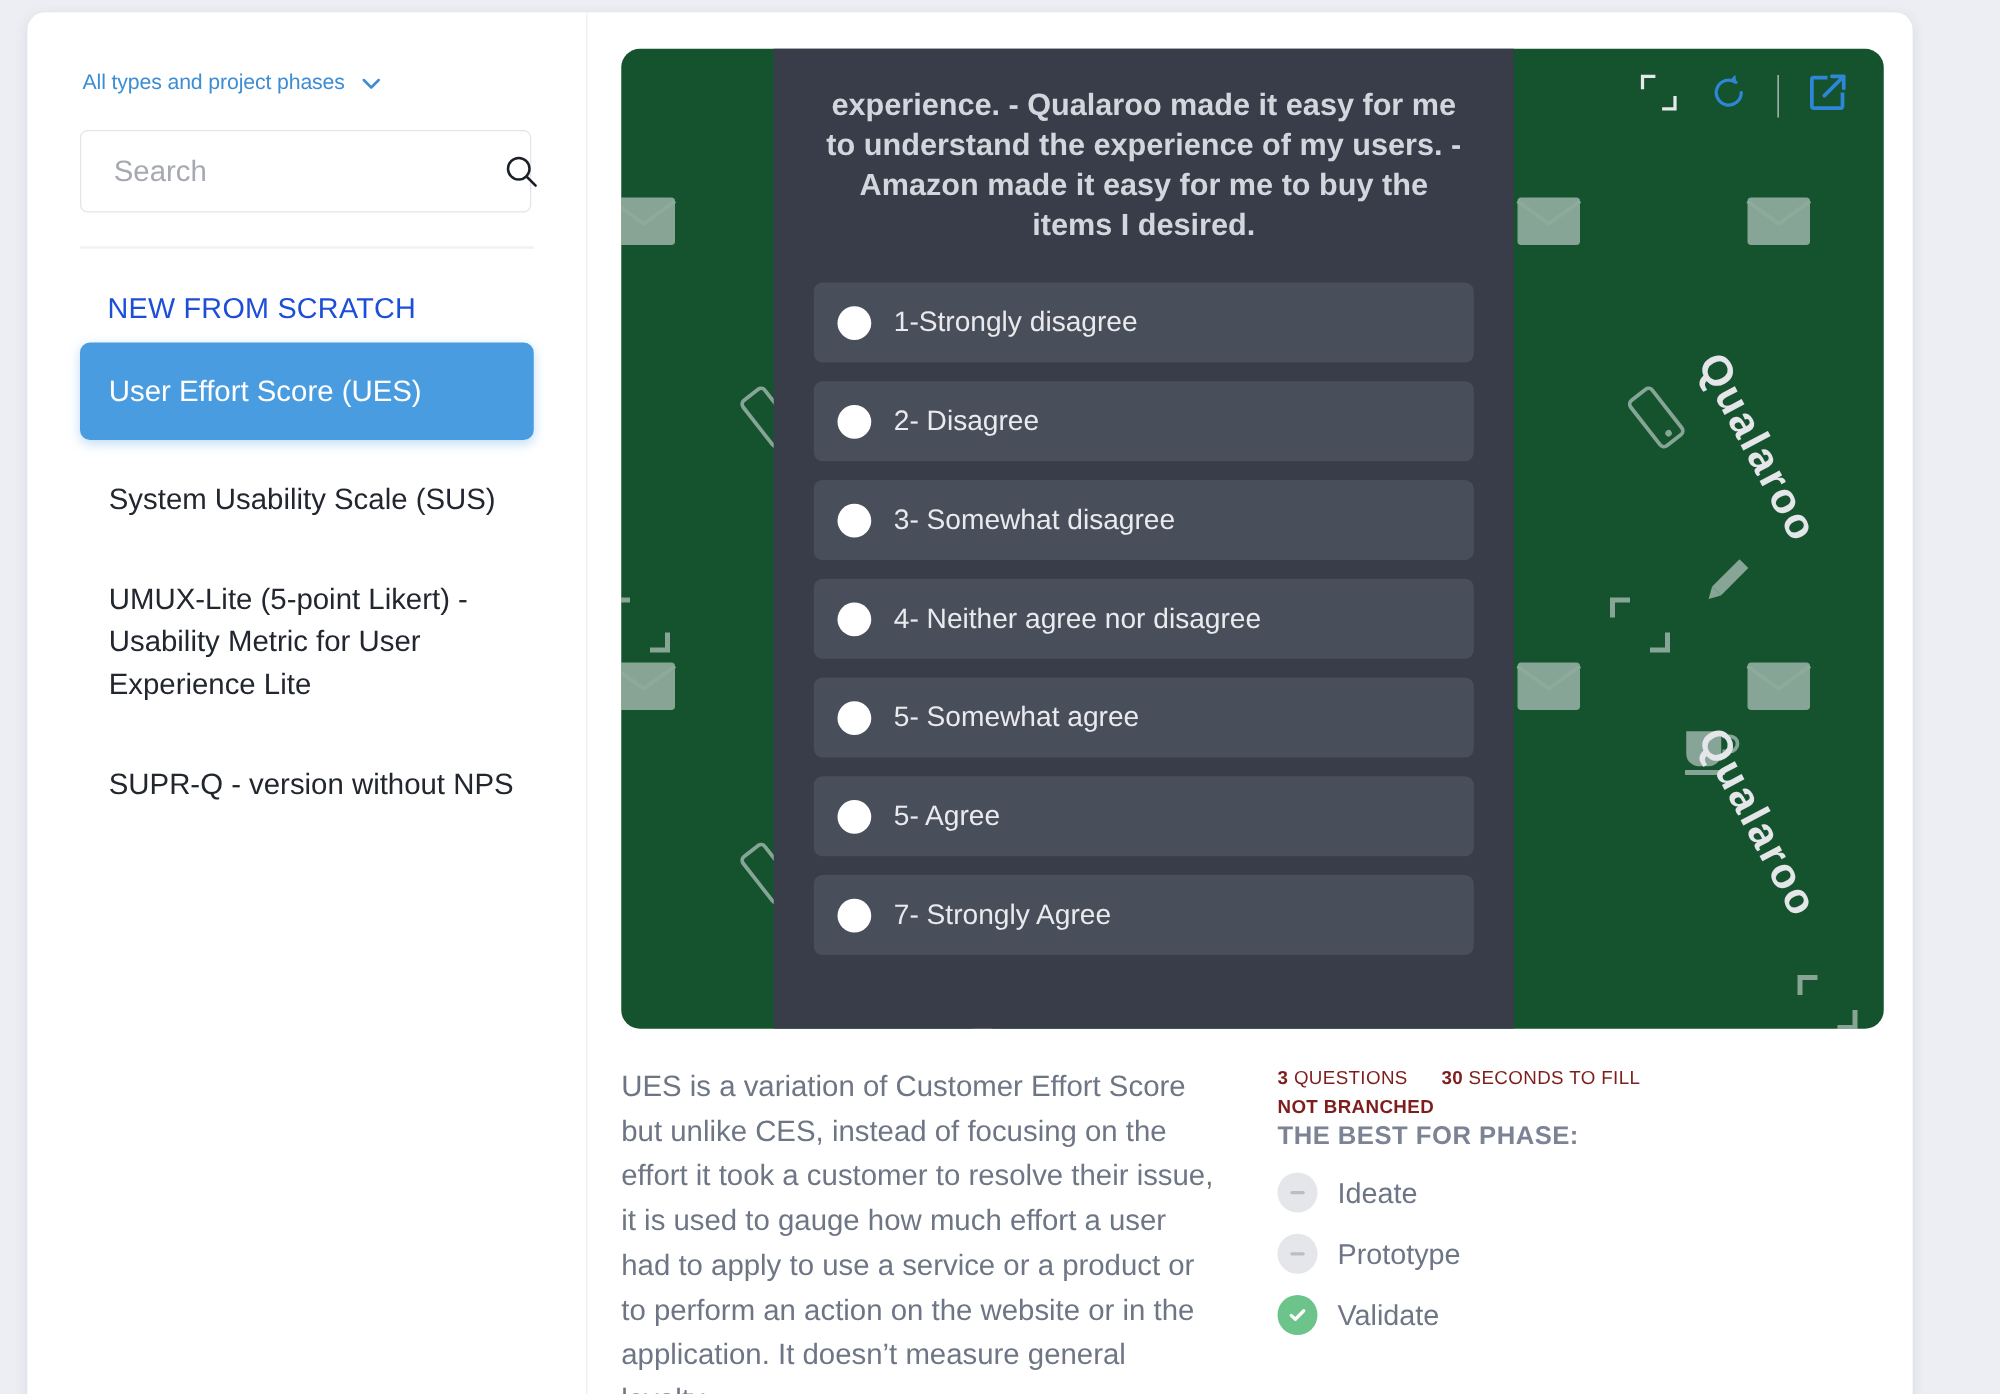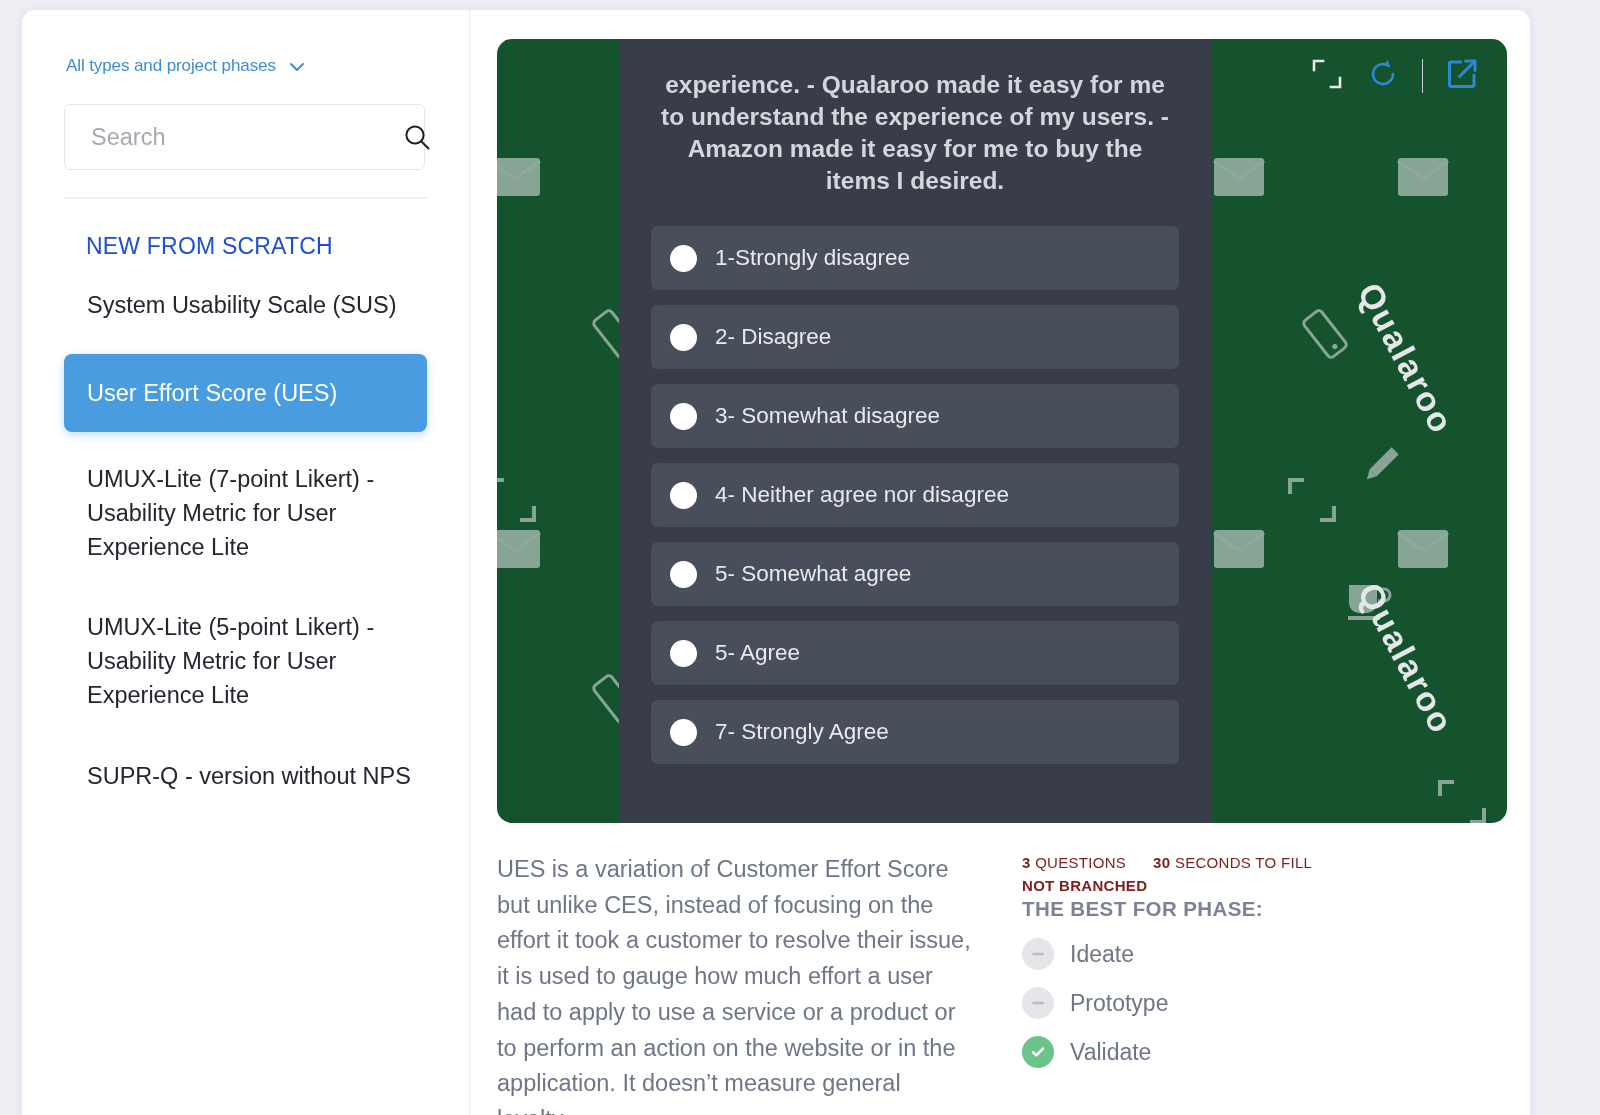--- a/index.html
+++ b/index.html
@@ -264,23 +264,22 @@
           <line x1="19.2" y1="19.2" x2="26.5" y2="26.5" stroke="#1b1f26" stroke-width="2" stroke-linecap="round"></line>
         </svg>
       </span>
     </div>
 
     <div id="divider"></div>
 
     <div id="group-title">NEW FROM SCRATCH</div>
 
     <div id="item-list">
+        <div class="list-item selected">User Effort Score (UES)</div>
         <div class="list-item">System Usability Scale (SUS)</div>
-        <div class="list-item selected">User Effort Score (UES)</div>
-        <div class="list-item">UMUX-Lite (7-point Likert) - Usability Metric for User Experience Lite</div>
         <div class="list-item">UMUX-Lite (5-point Likert) - Usability Metric for User Experience Lite</div>
         <div class="list-item">SUPR-Q - version without NPS</div>
       </div>
   </div>
 
   <div id="main">
 
     <div id="preview-stage">
 
       <div id="wm-layer">

